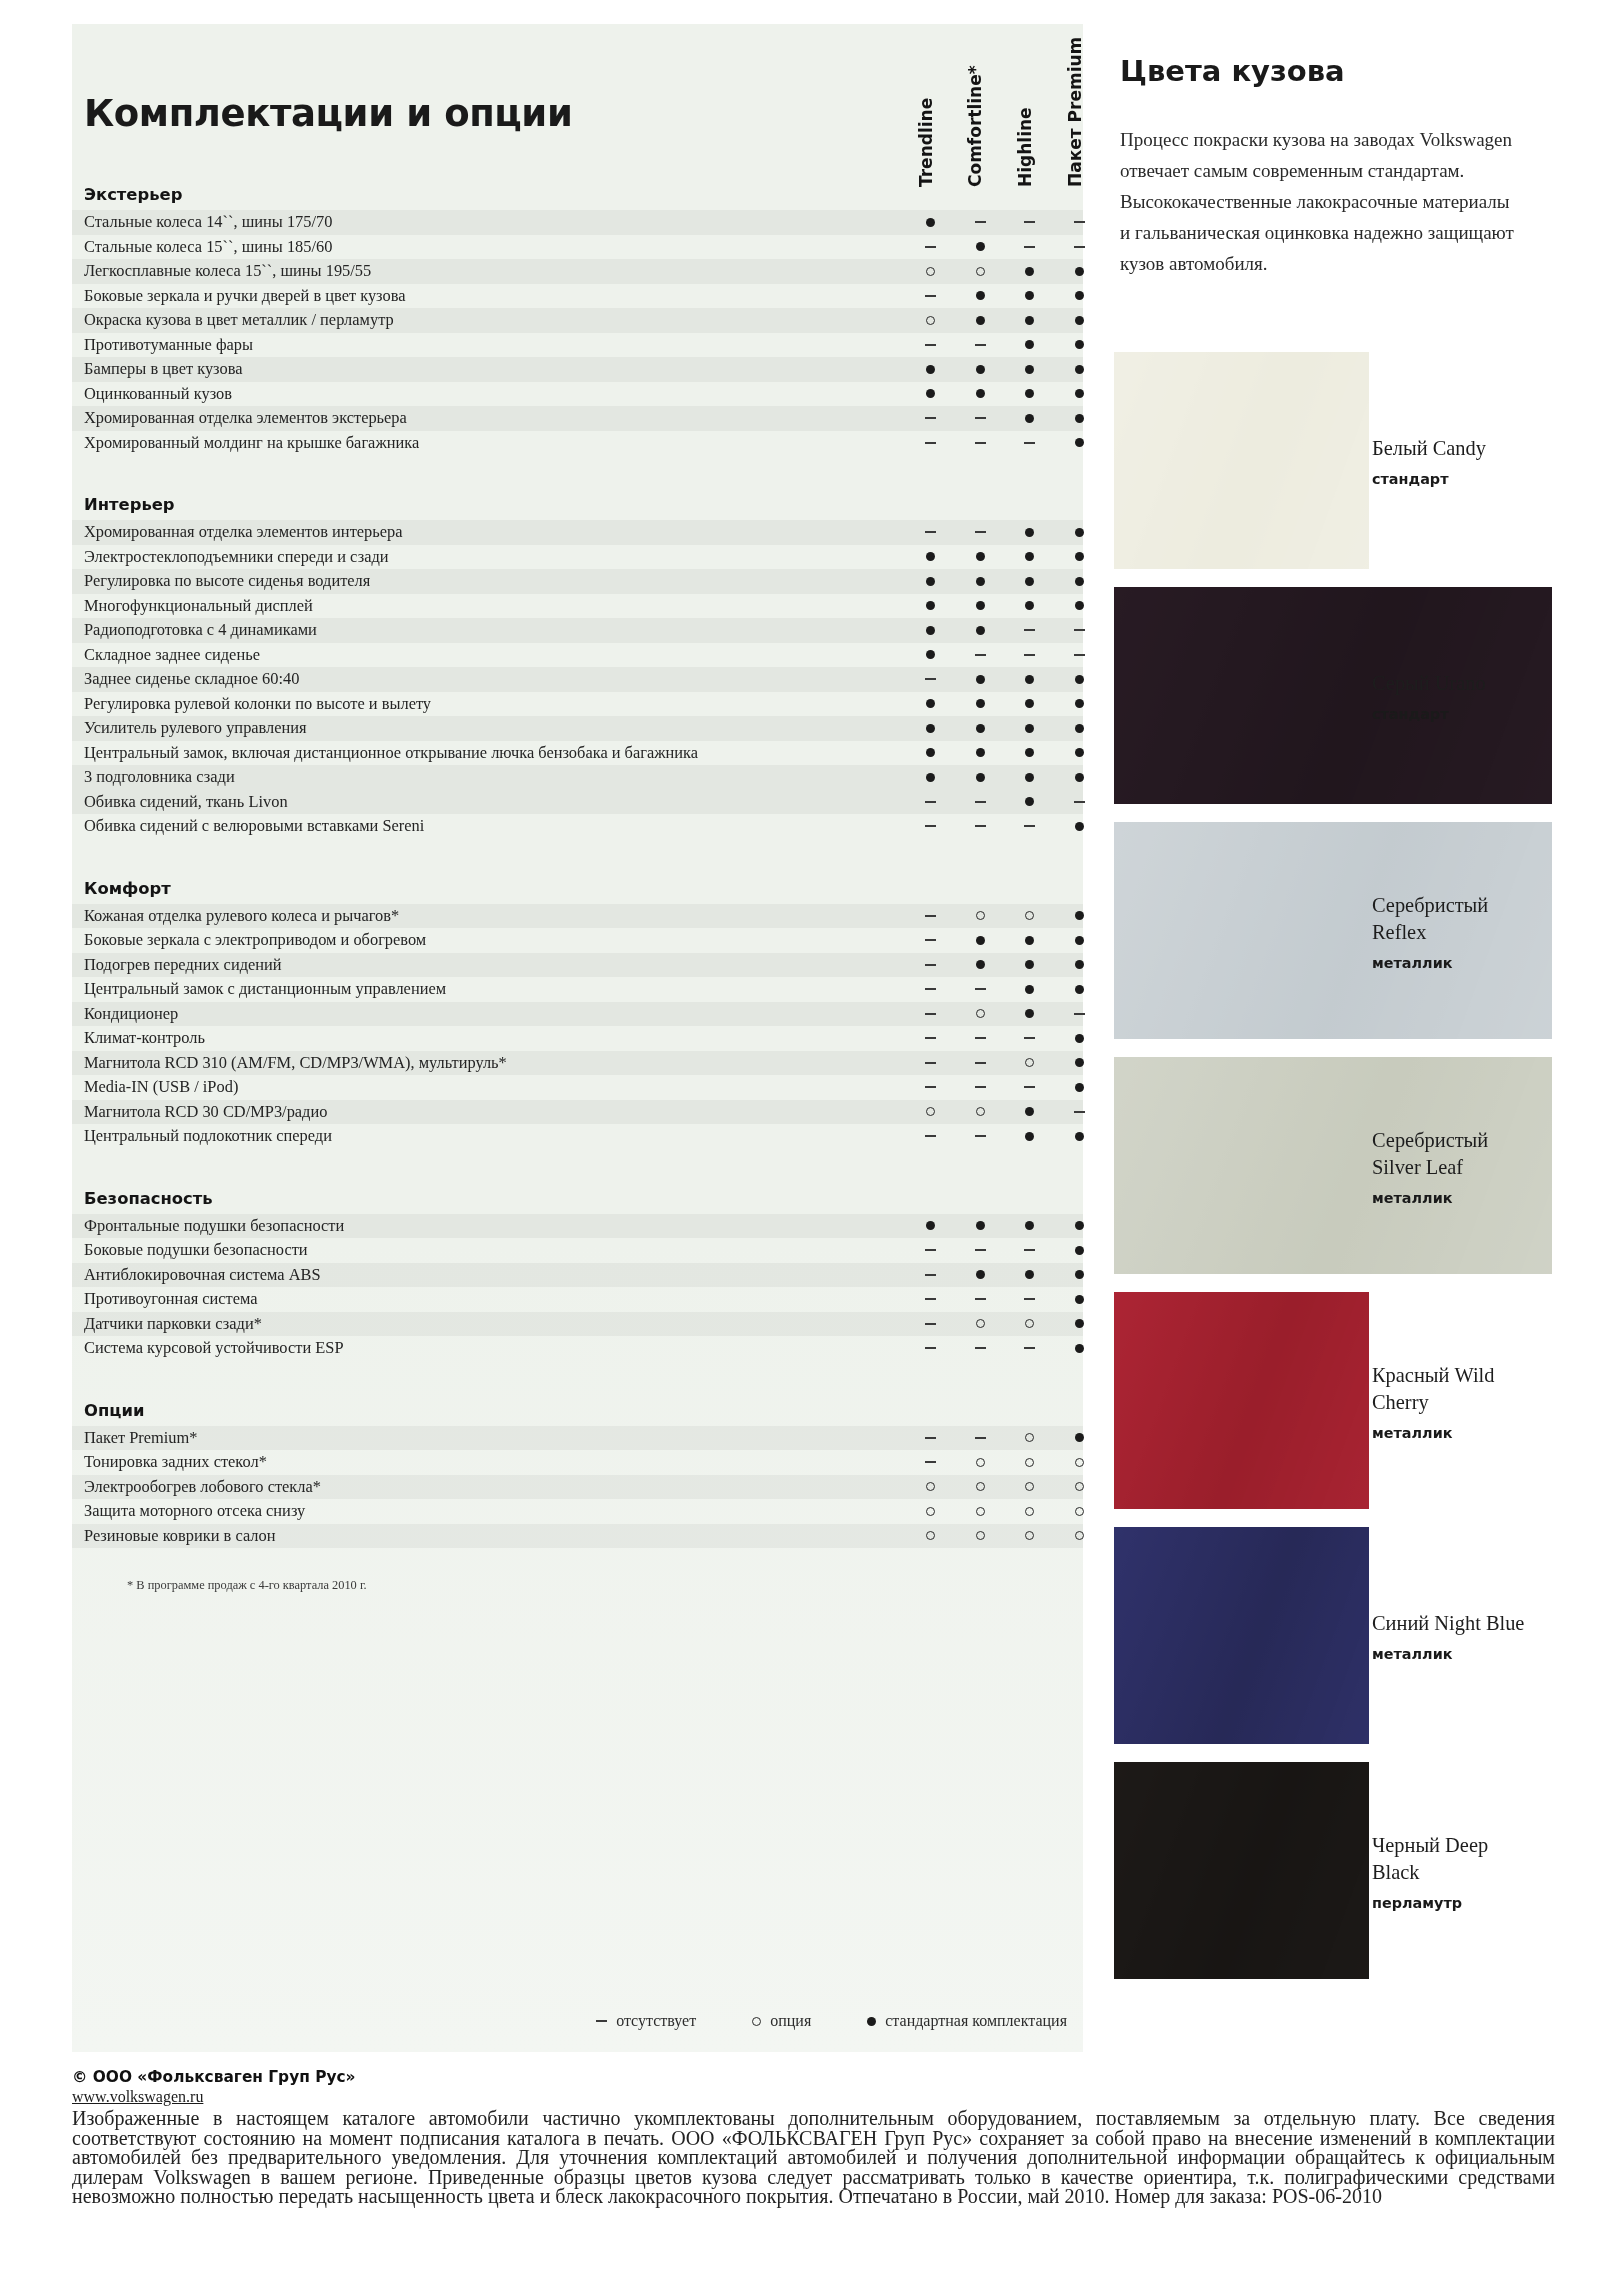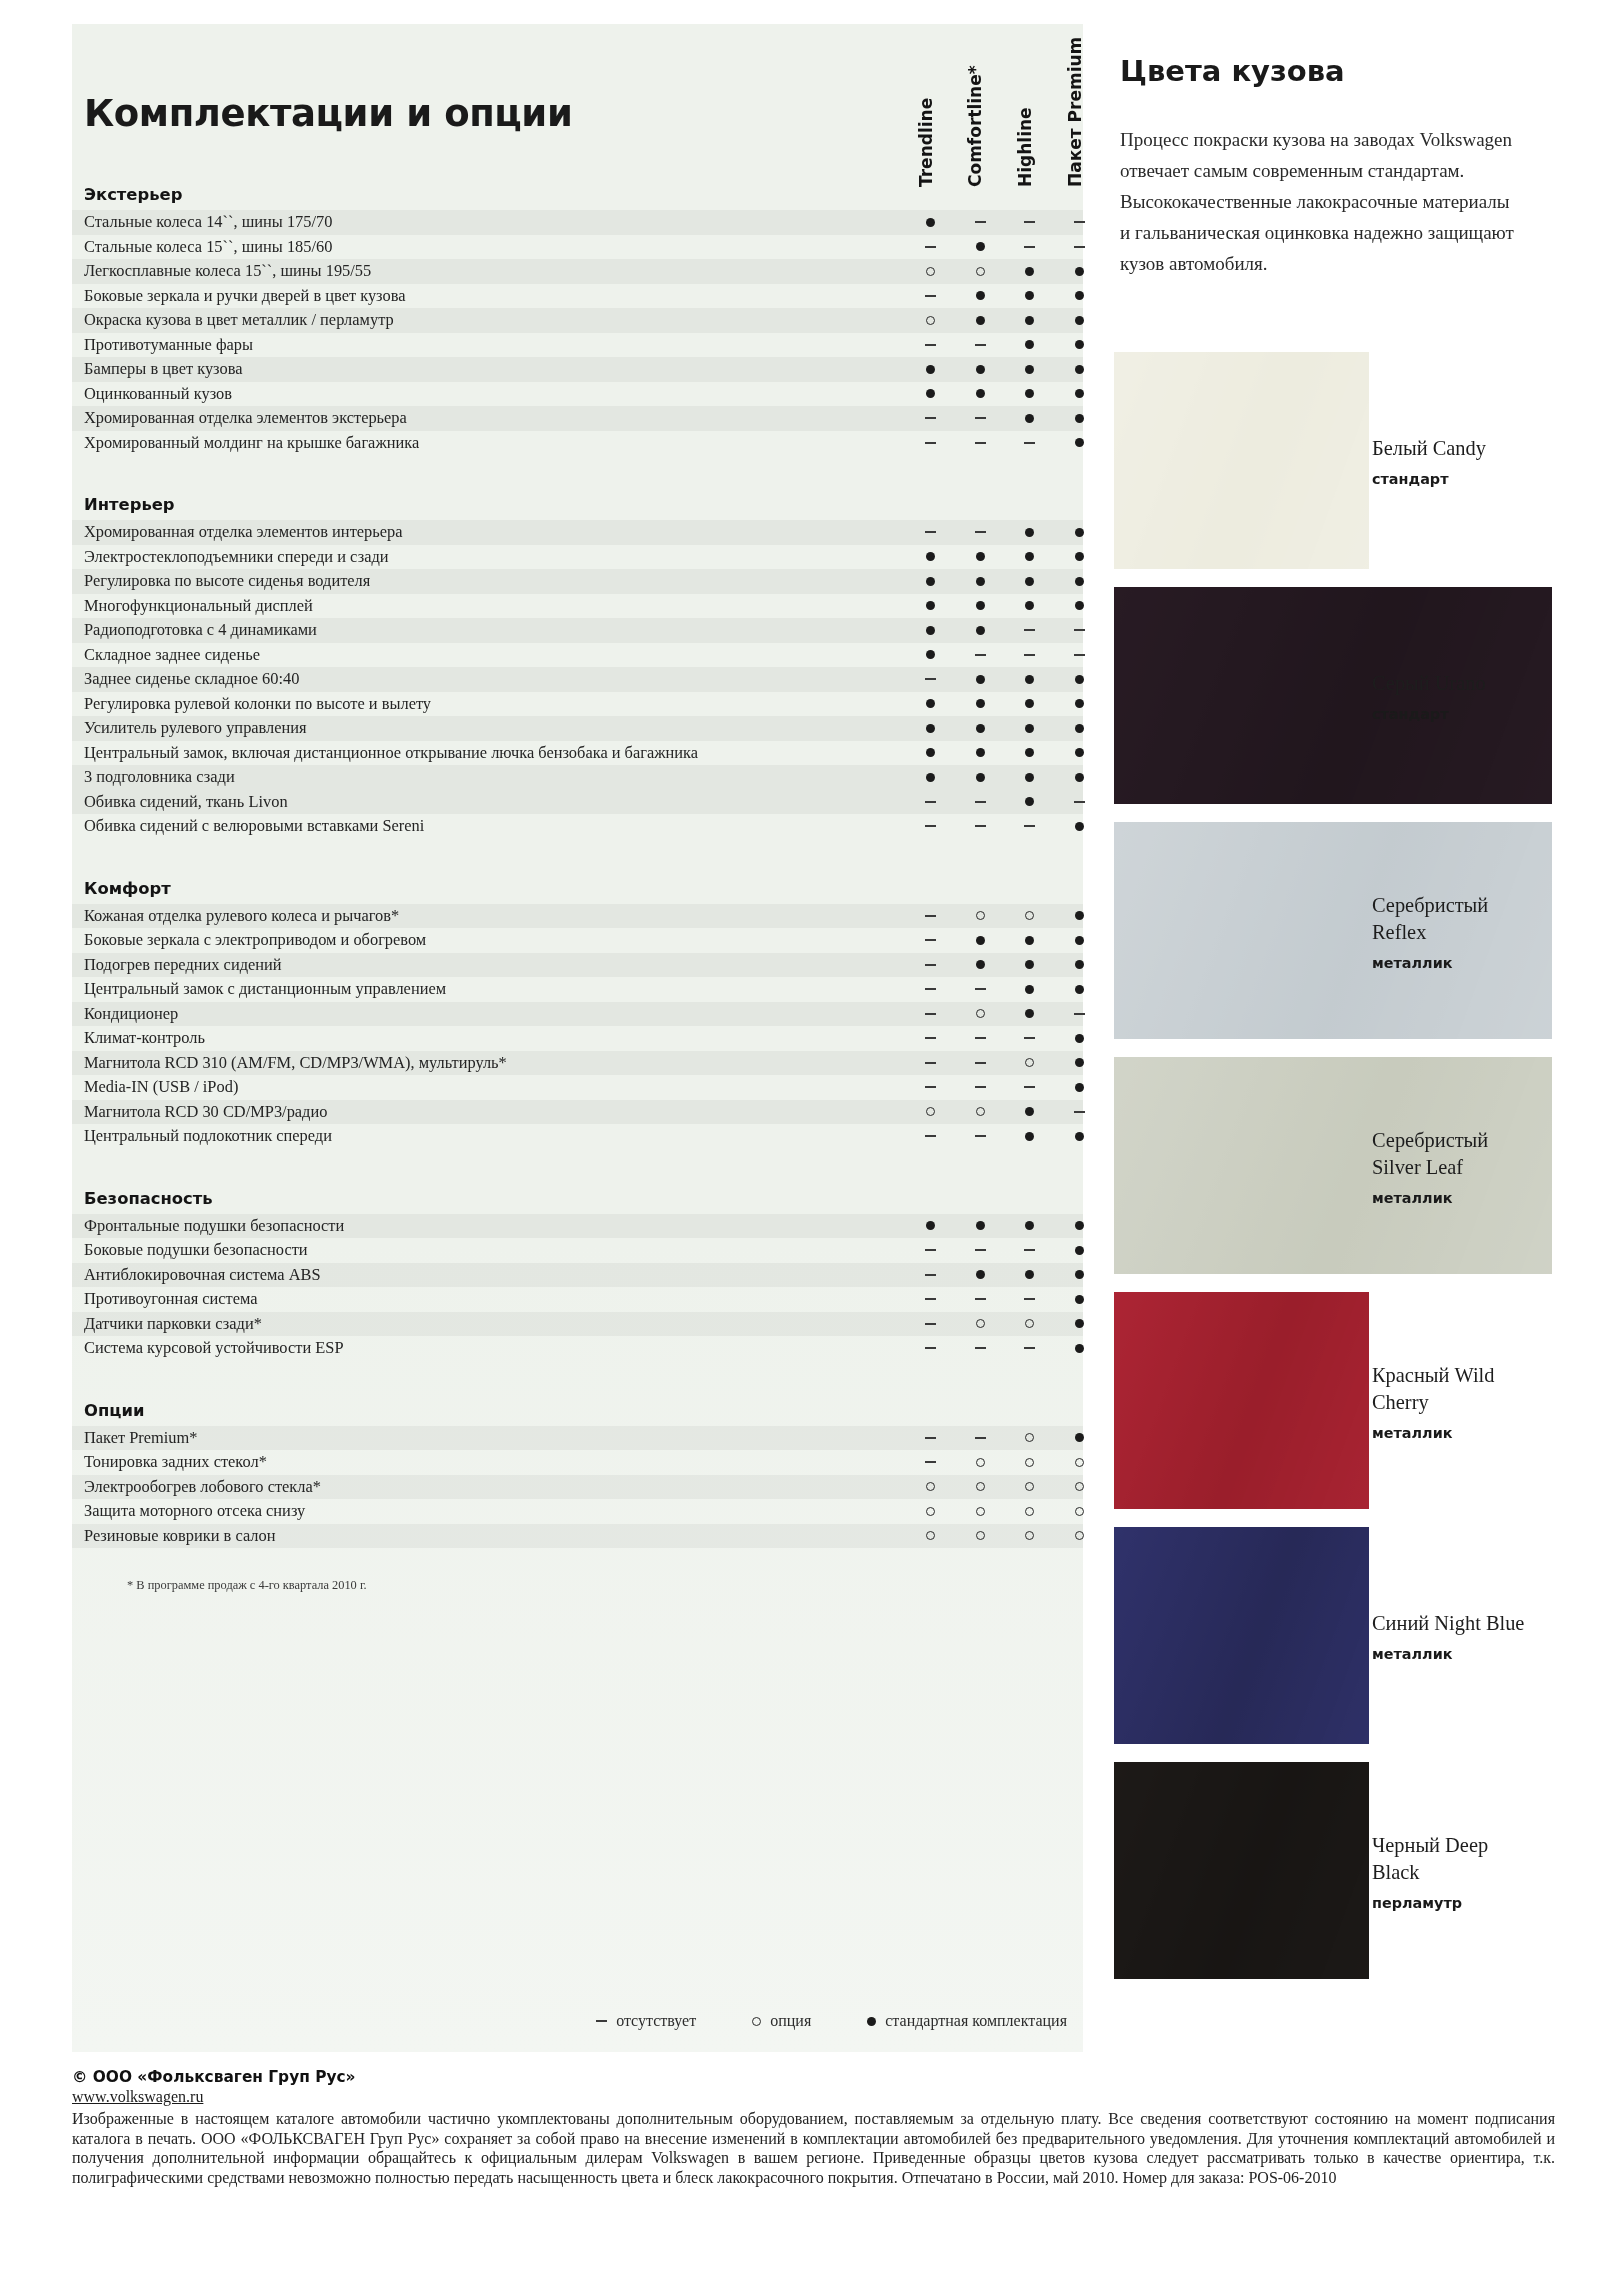--- a/index.html
+++ b/index.html
@@ -133,21 +133,21 @@
   .footer{position:absolute;left:72px;top:2068px;width:1483px;}
   .foot-brand{
     font-family:"DejaVu Sans", sans-serif;
     font-weight:bold;font-size:15.4px;color:#111;
   }
   .foot-url{
     font-size:16px;color:#1b1b1b;text-decoration:underline;
     font-family:"Liberation Serif", serif;display:block;margin-top:2px;
   }
   .foot-text{
-    margin-top:3px;font-size:16px;line-height:19.5px;color:#232323;
+    margin-top:3px;font-size:20px;line-height:19.5px;color:#232323;
     text-align:justify;font-family:"Liberation Serif", serif;
   }
 </style>
 </head>
 <body>
 
 <div class="page">
 
   <div class="table-panel">
     <div class="table-inner">

